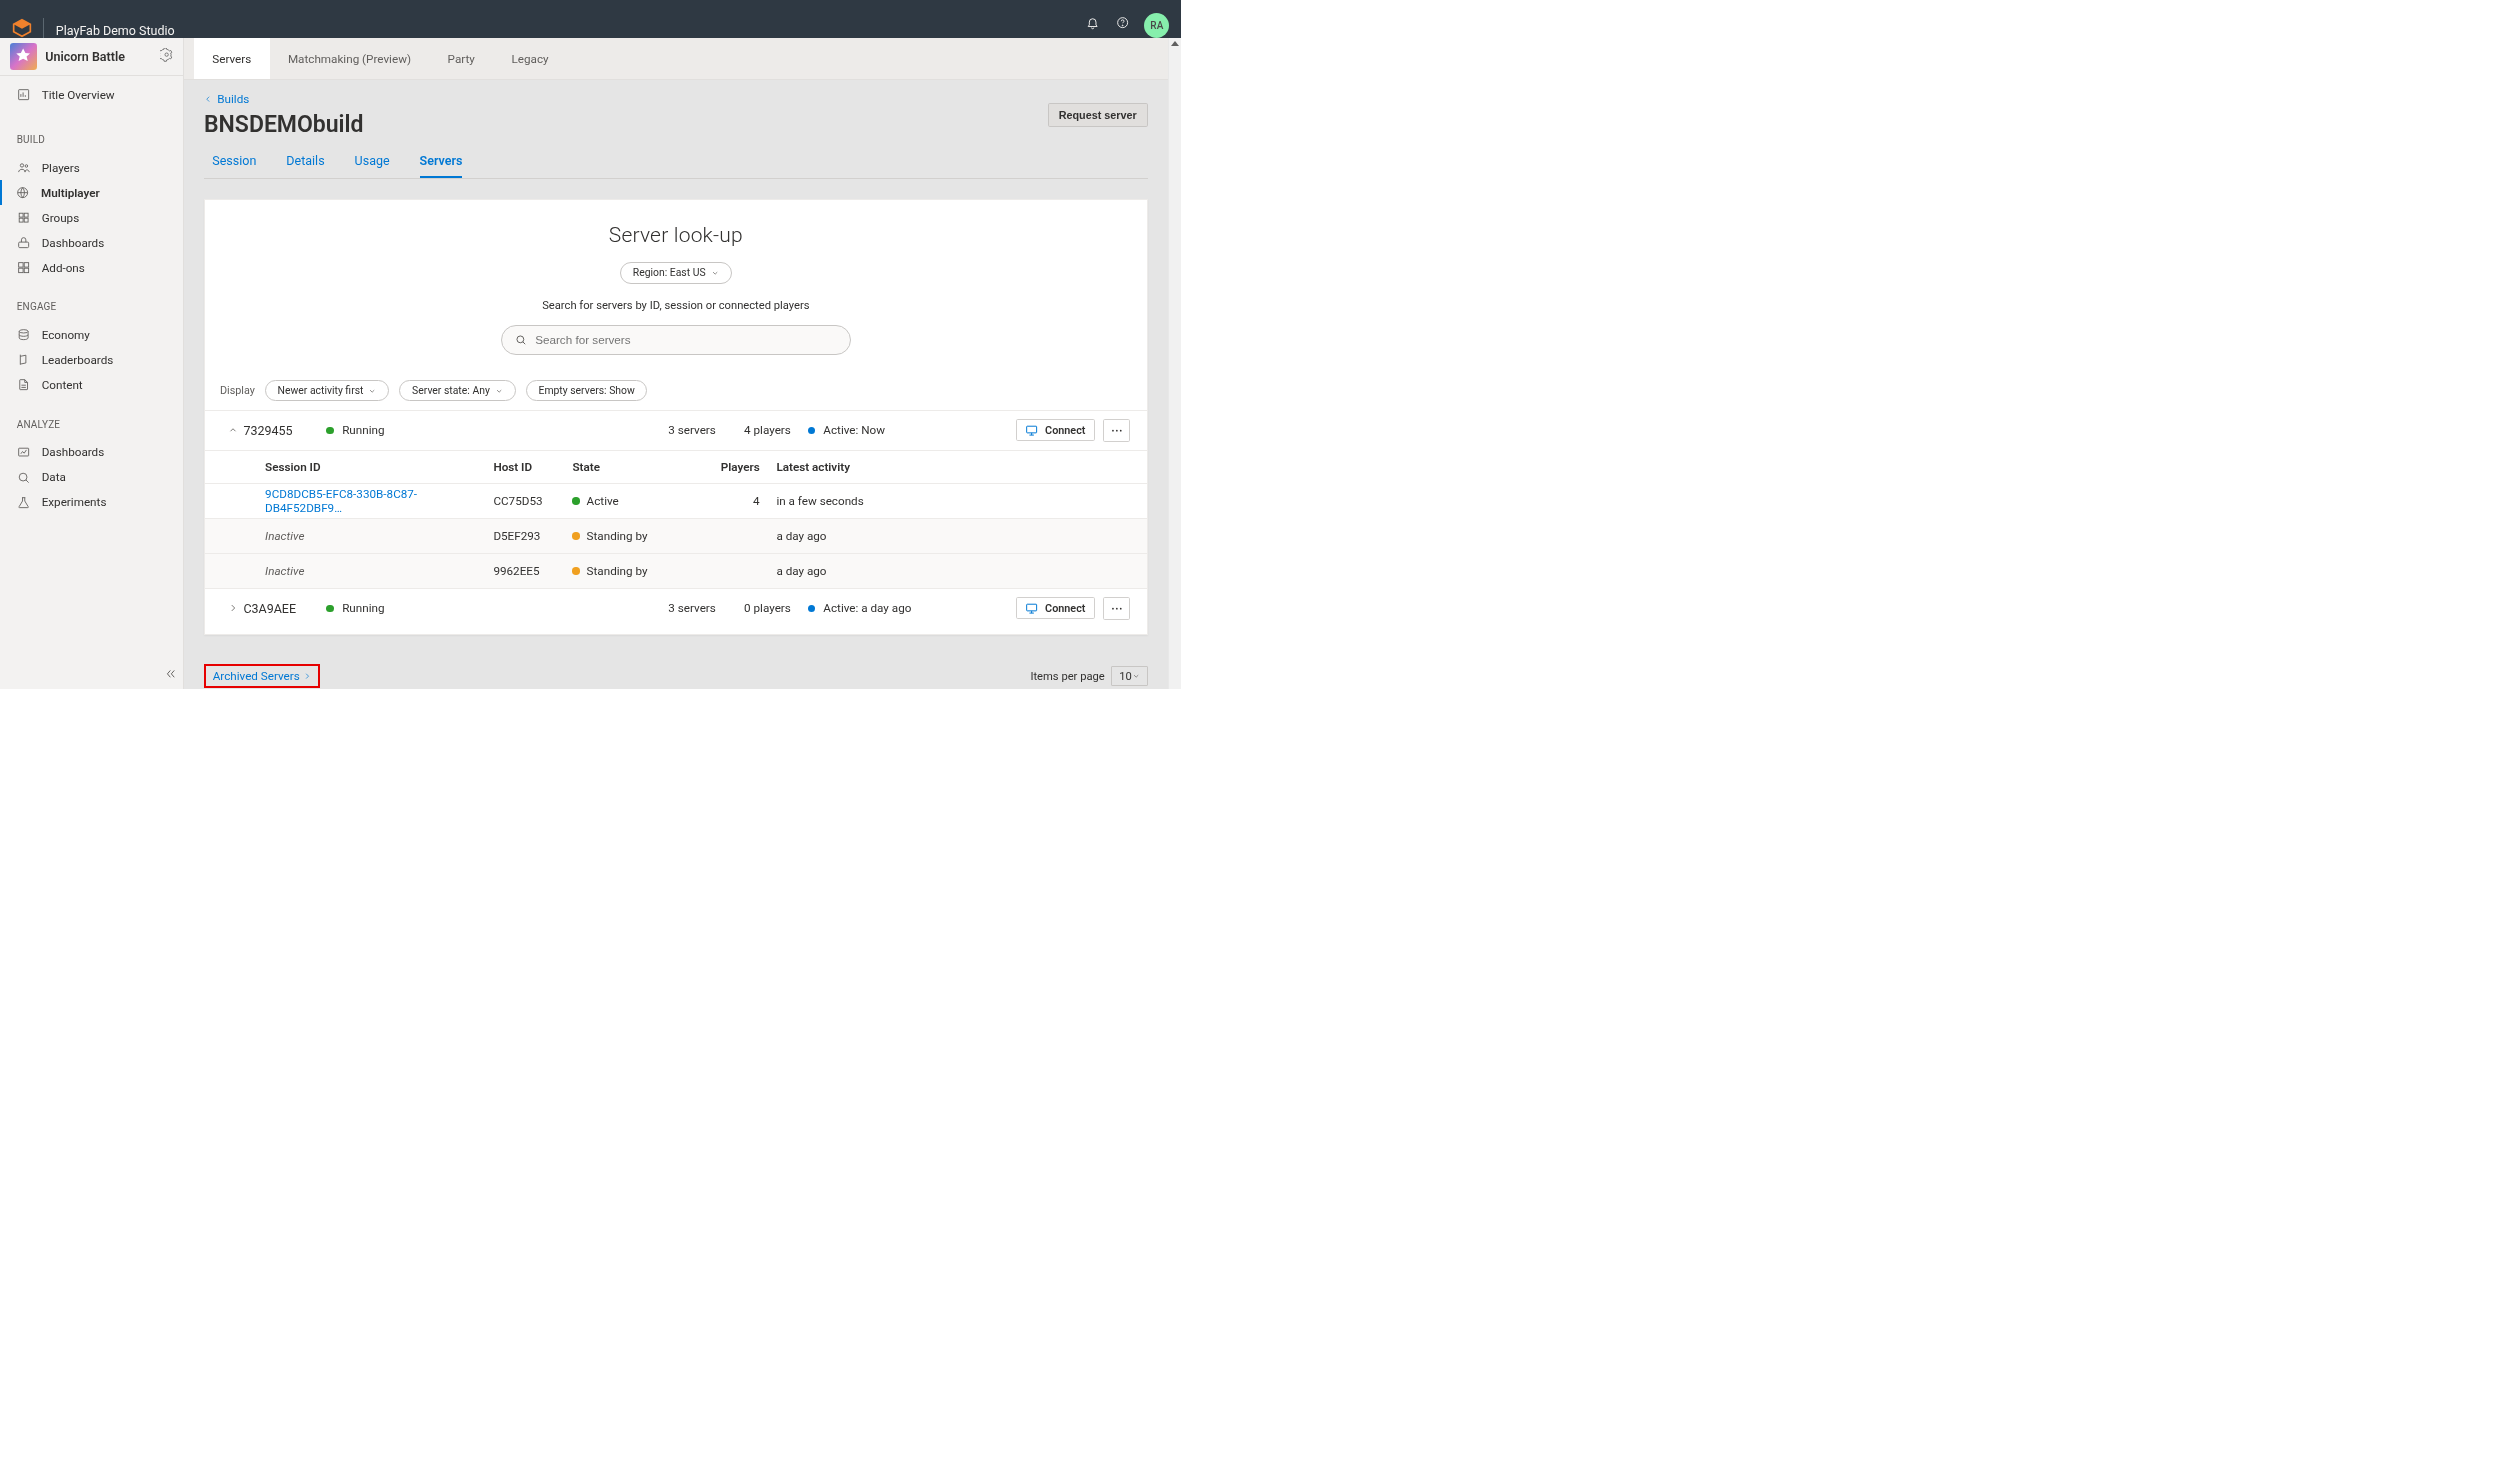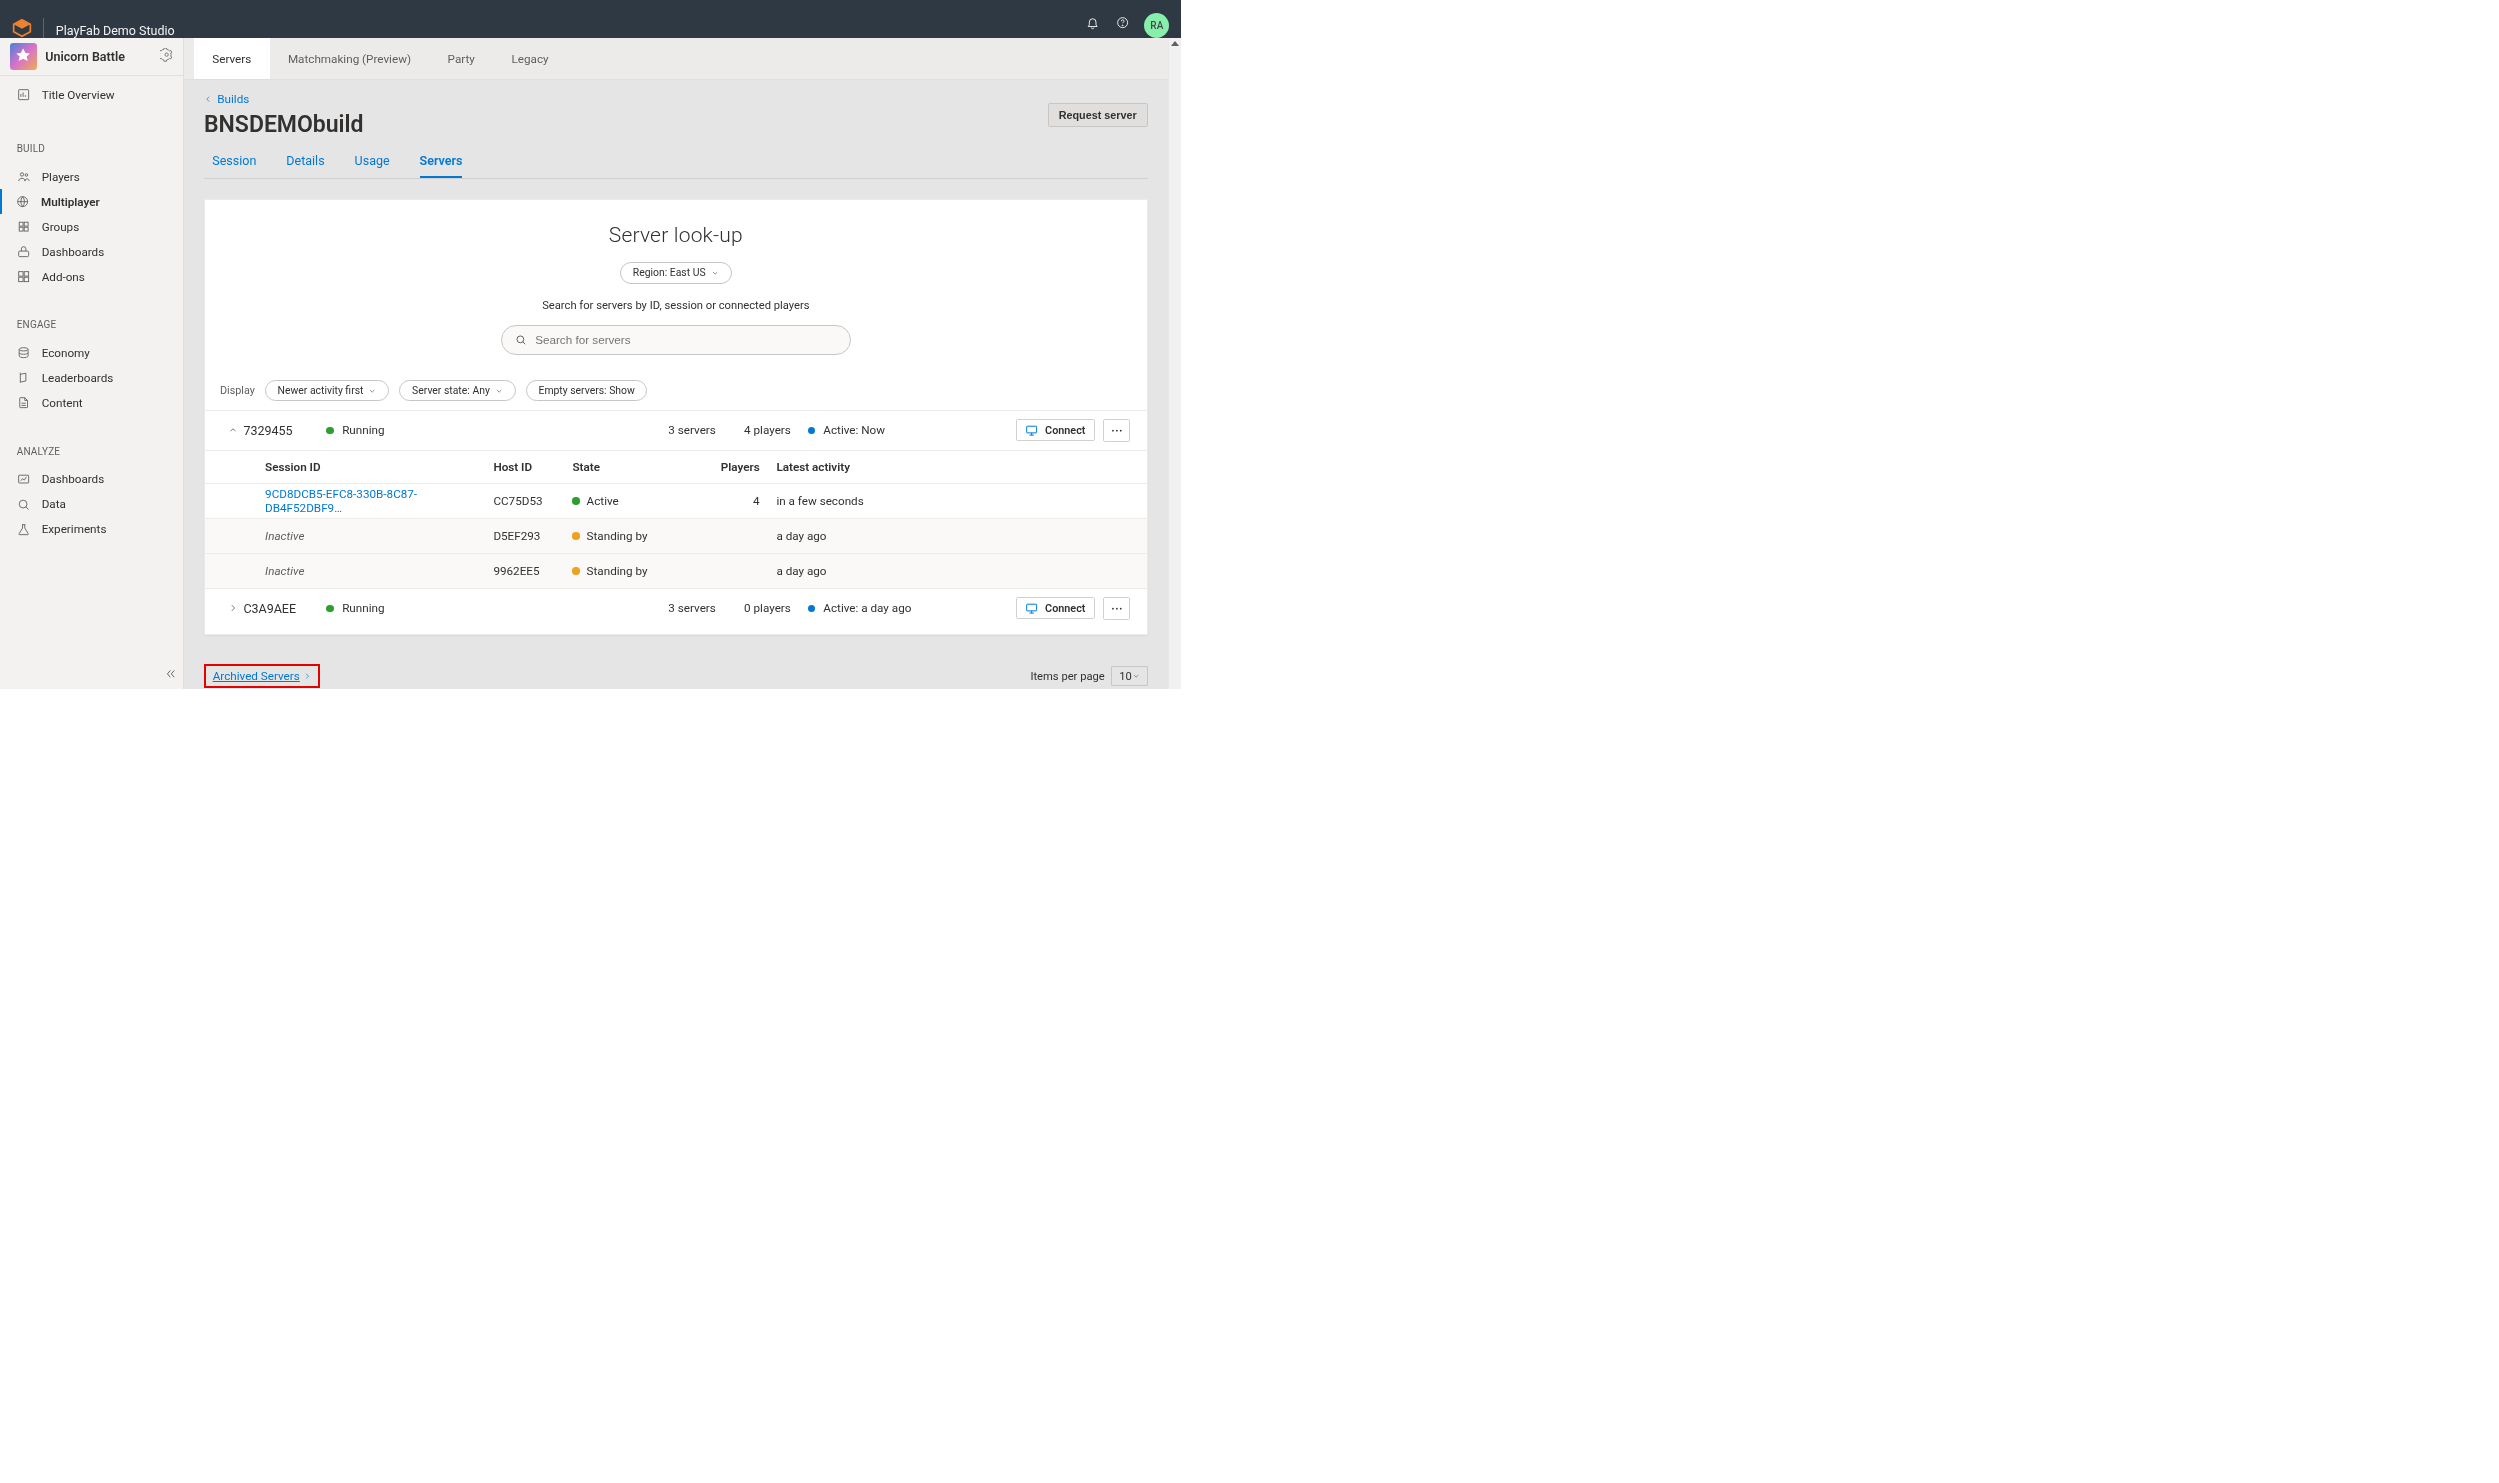--- a/index.html
+++ b/index.html
@@ -96,21 +96,21 @@
     display: flex; align-items: center;
     height: 25px; padding: 0 10px 0 16.7px;
     font-size: 11.7px; color: #323130;
     cursor: pointer;
     gap: 11.7px;
   }
   .side-item.first { height: 37px; }
   .side-header {
     color: #605e5c; font-size: 10px; font-weight: 400;
     text-transform: uppercase; letter-spacing: 0.2px;
-    cursor: default; margin-top: 23px; margin-bottom: 3.3px;
+    cursor: default; margin-top: 14px; margin-bottom: 3.3px;
   }
   .side-item svg { width: 13.3px; height: 13.3px; color: #605e5c; flex-shrink: 0; }
   .side-item.active {
     font-weight: 600;
     border-left: 2.5px solid #0078d4;
     padding-left: 14px;
     background: #f3f2f1;
   }
 
   .sidebar-collapse {
@@ -275,21 +275,20 @@
   
   .footer {
     display: flex; align-items: center;
     padding: 8.3px 20px 11.7px 20px;
   }
   .archived {
     display: inline-flex; align-items: center; gap: 3.3px;
     color: #0078d4; font-size: 11.7px; cursor: pointer;
     border: 2.1px solid #e60000;
     padding: 3.3px 6.7px;
-    text-decoration: underline;
   }
   .archived svg { width: 8.3px; height: 8.3px; color: #0078d4; }
   .footer-spacer { flex: 1; }
   .items-pp { display: flex; align-items: center; gap: 6.7px; color: #323130; font-size: 11.2px; }
   .dropdown {
     border: 0.8px solid #c8c6c4; border-radius: 1px;
     padding: 2.5px 6.7px; display: flex; align-items:center; gap:0;
     cursor: pointer;
   }
   .dropdown svg { width: 8.3px; height: 8.3px; color: #605e5c; }

